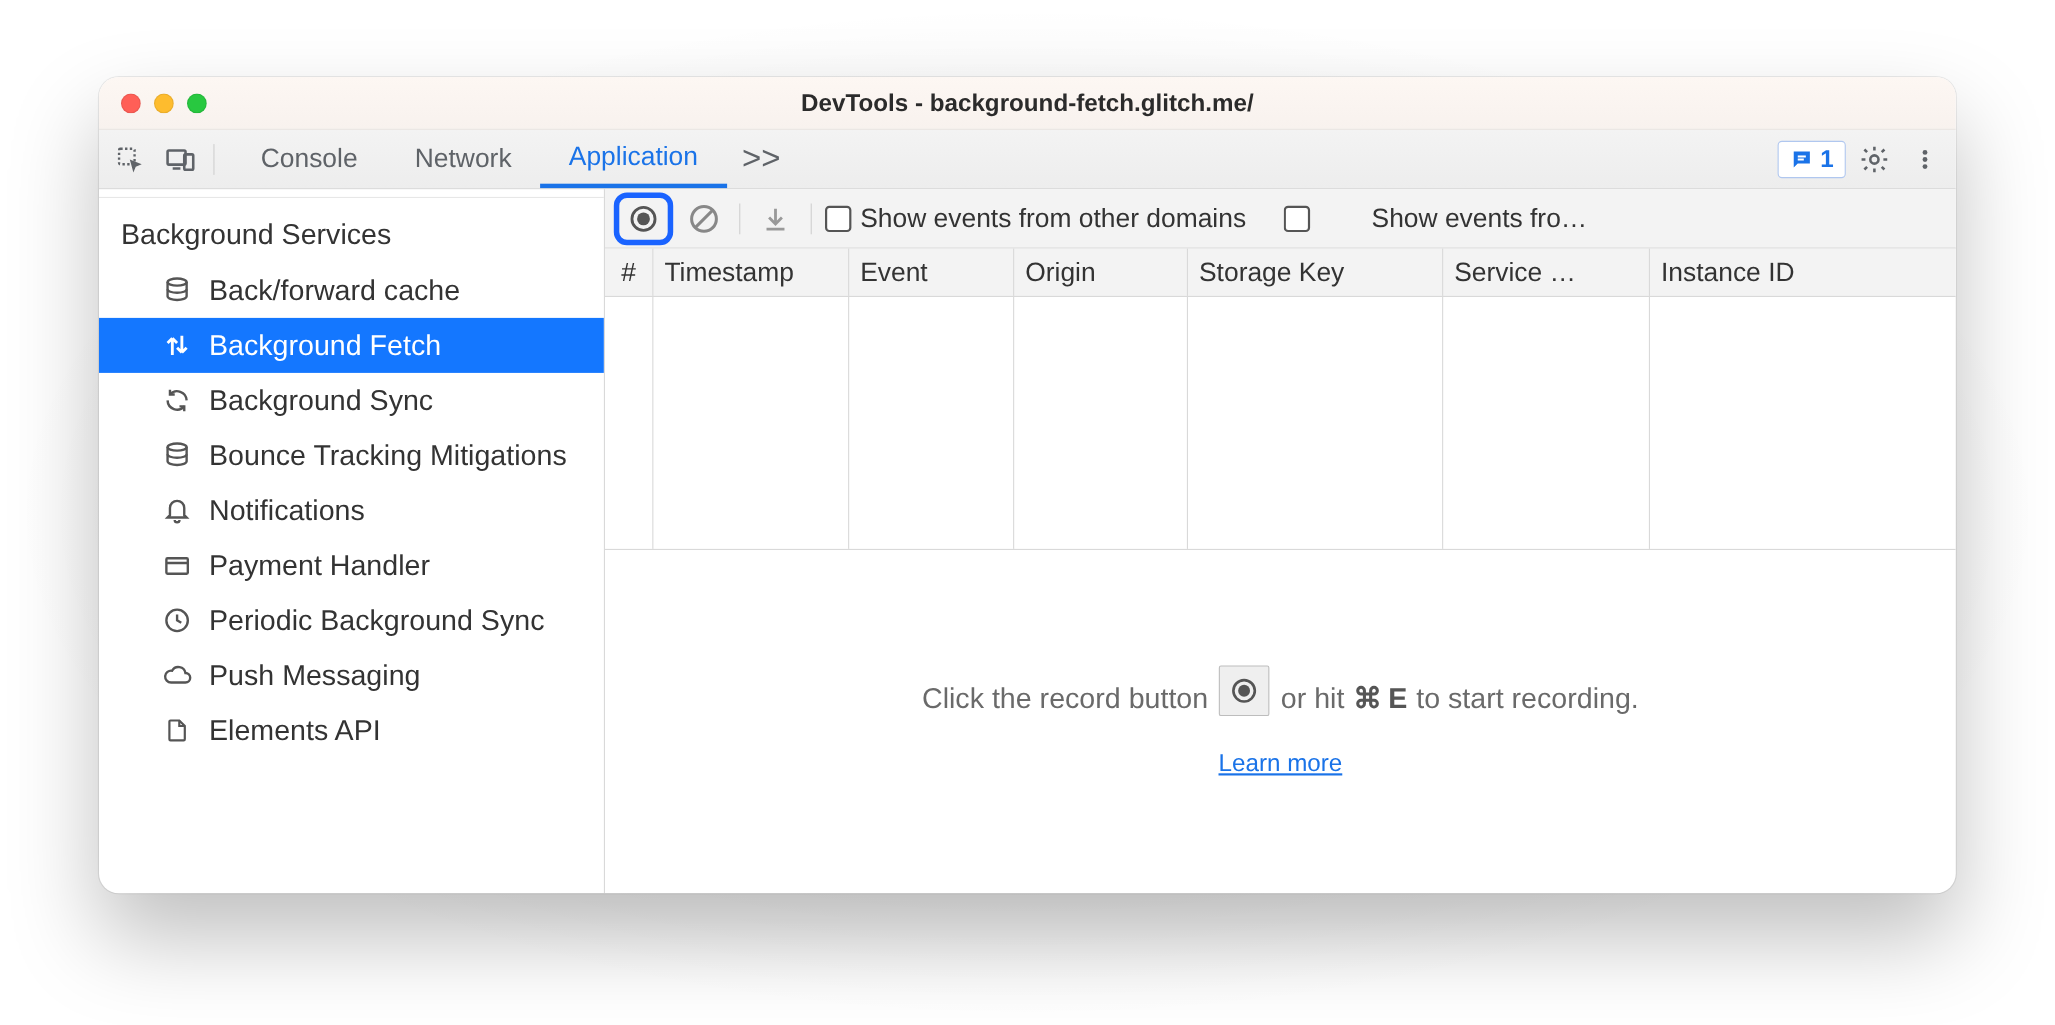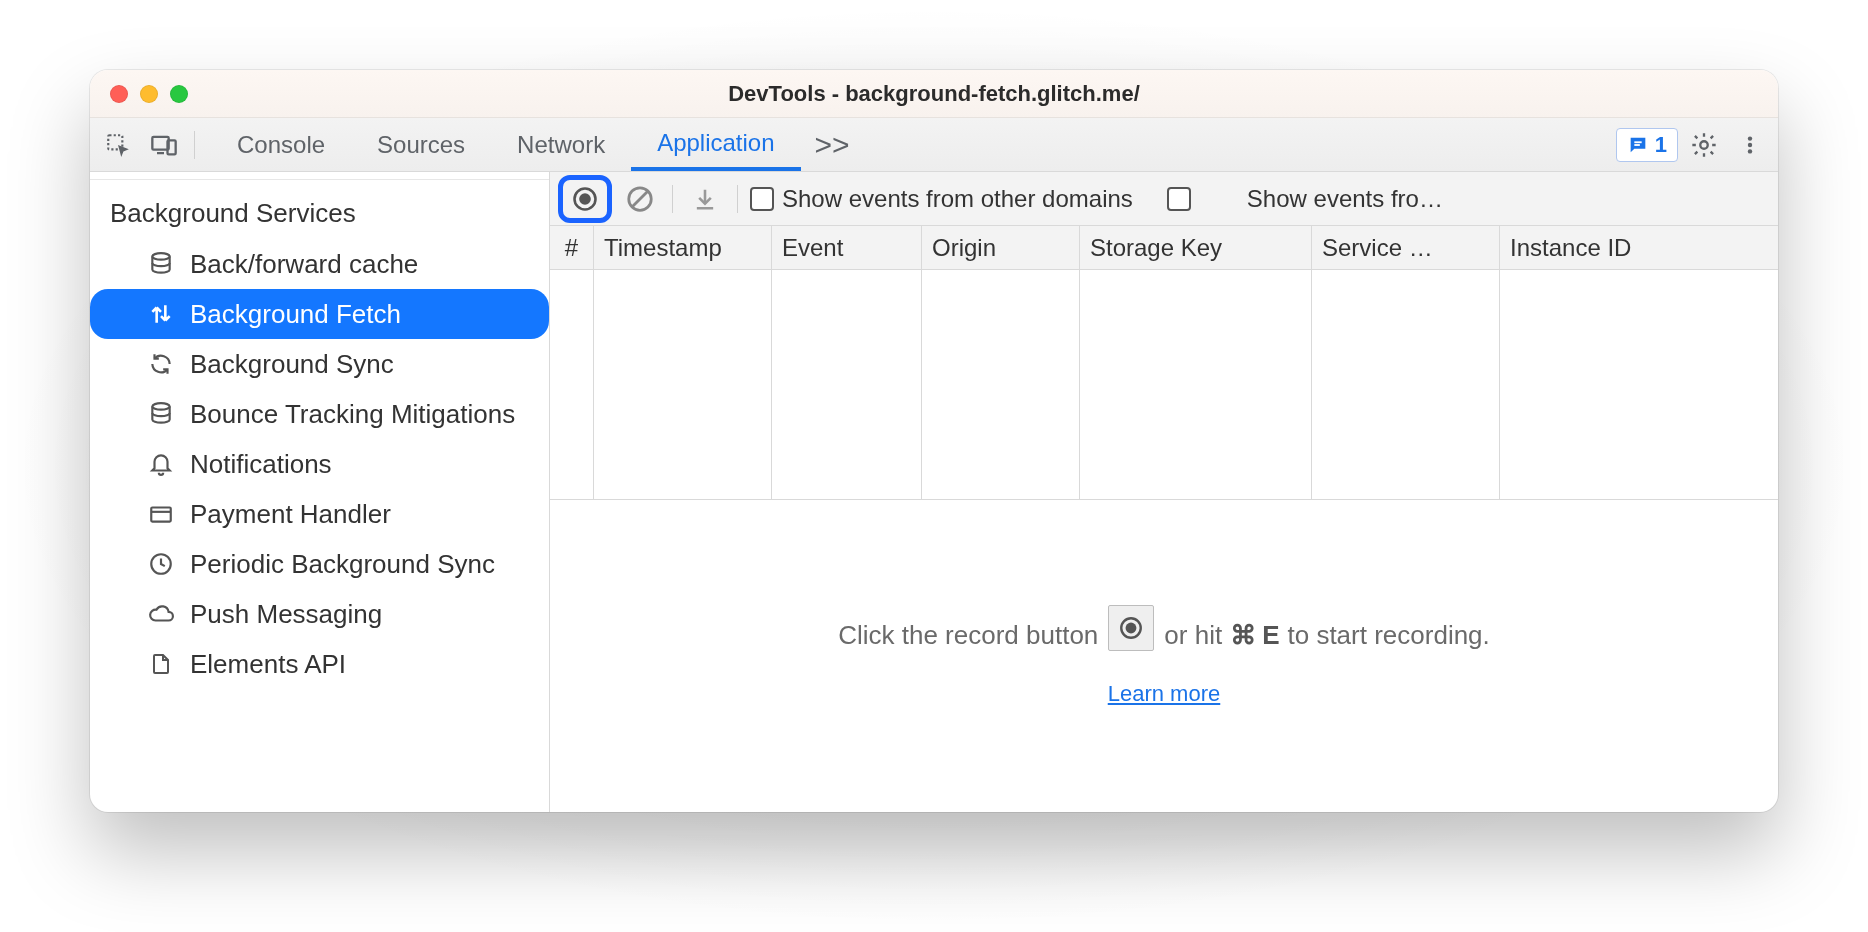--- a/index.html
+++ b/index.html
@@ -93,21 +93,21 @@
     font-size: 26px; color: #333;
     padding: 18px 20px 10px 20px;
   }
   .side-item {
     display: flex; align-items: center; gap: 14px;
     padding: 8px 20px 8px 56px;
     font-size: 26px; color: #333;
     height: 50px;
   }
   .side-item .ic { width: 30px; height: 30px; color: #555; display:flex; align-items:center; justify-content:center; flex-shrink:0;}
-  .side-item.active { background: #1477ff; color: #fff; border-radius: 18px; }
+  .side-item.active { background: #1477ff; color: #fff; }
   .side-item.active .ic { color: #fff; }
   
   .main { flex: 1; display: flex; flex-direction: column; min-width: 0; }
   .tools-row {
     height: 54px;
     border-bottom: 1px solid #d9d9d9;
     background: #f3f3f3;
     display: flex; align-items: center;
     padding: 0 8px; gap: 8px;
     font-size: 24px; color: #333;
@@ -192,21 +192,20 @@
       <div class="tbtn">
         <svg width="28" height="28" viewBox="0 0 24 24" fill="none" stroke="currentColor" stroke-width="2">
             <rect x="2" y="5" width="14" height="11" rx="1"></rect>
             <path d="M6 19 H12"></path>
             <rect x="15" y="8" width="7" height="12" rx="1"></rect>
           </svg>
       </div>
       <div class="vsep"></div>
       <div class="tabs">
         <div class="tab">Console</div>
-        <div class="tab">Sources</div>
         <div class="tab">Network</div>
         <div class="tab active">Application</div>
       </div>
       <div class="more-chevrons">&gt;&gt;</div>
       <div class="spacer"></div>
       <div class="issues-pill">
         <svg viewBox="0 0 24 24" fill="#1a73e8">
             <path d="M4 4h16v12H8l-4 4V4z"></path>
             <rect x="8" y="8" width="8" height="2" fill="#fff"></rect>
             <rect x="8" y="11" width="6" height="2" fill="#fff"></rect>

